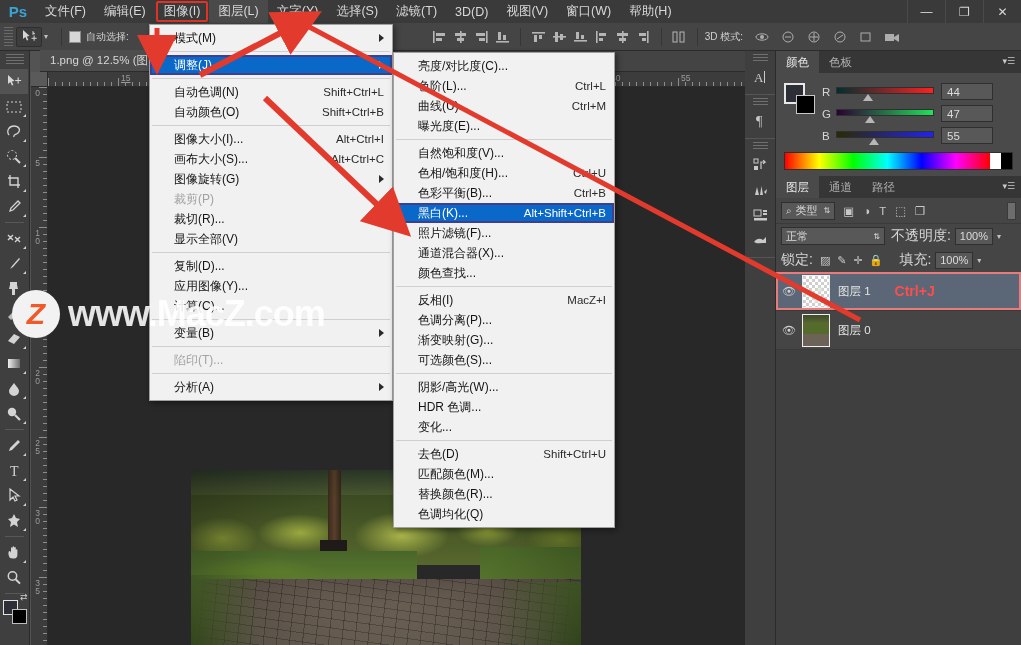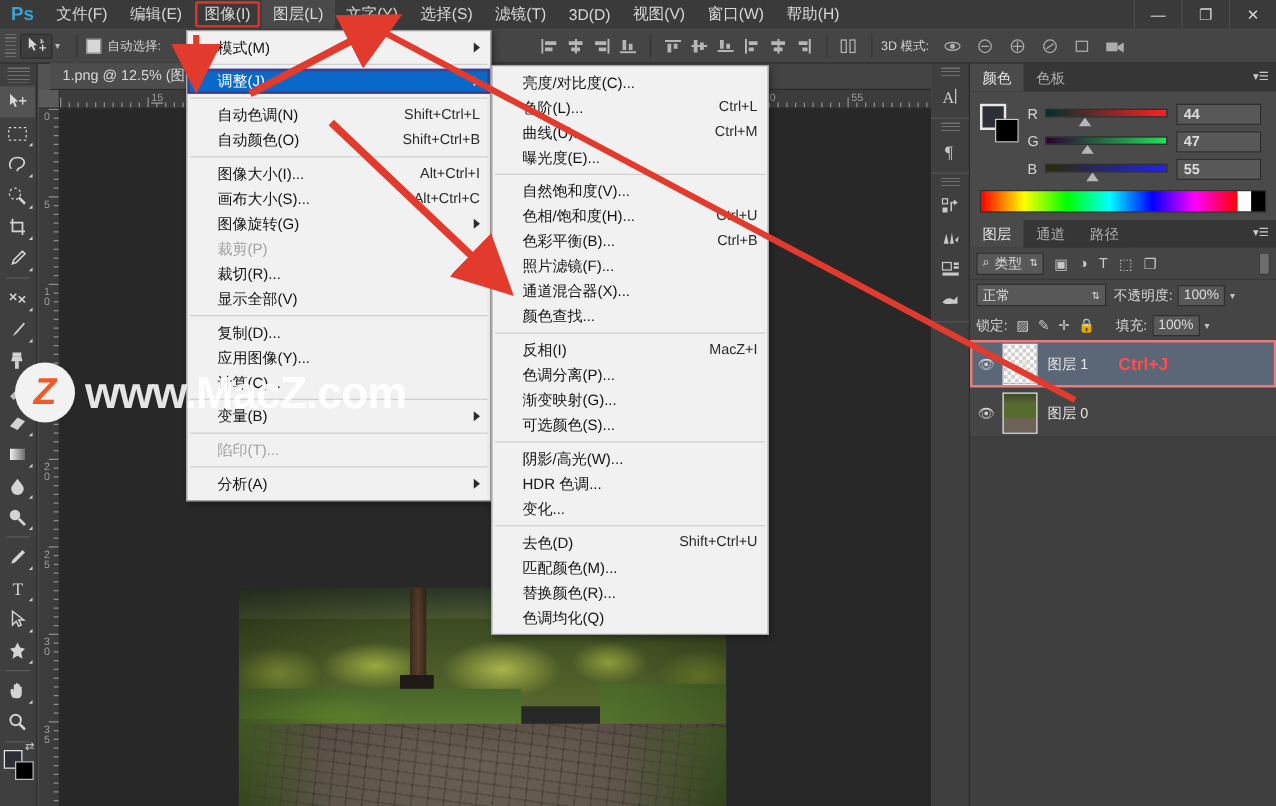--- a/index.html
+++ b/index.html
@@ -153,40 +153,40 @@
   #colorpanel { background:#4a4a4a; padding:8px 8px 6px 8px; }
   #cp-row { display:flex; }
   #cp-swatch { width:30px; height:30px; position:relative; margin-right:8px; margin-top:2px;}
   #cp-fg { position:absolute; left:0;top:0;width:21px;height:21px;background:#2c2f36;border:2px solid #e8e8e8;}
   #cp-bg { position:absolute; left:12px;top:12px;width:19px;height:19px;background:#000;border:1px solid #c8c8c8;}
   .slider-row { display:flex; align-items:center; margin-bottom:5px; }
   .slider-lab { width:14px; color:#d6d6d6; font-size:11.5px; }
   .slider-track { width:98px; height:9px; position:relative; margin-right:7px; }
   .slider-knob { position:absolute; top:7px; width:0;height:0;
      border-left:5px solid transparent;border-right:5px solid transparent;border-bottom:7px solid #b6b6b6;}
-  .slider-val { width:68px; height:17px; background:#585858; border:1px solid #2f2f2f;
-     color:#dcdcdc; font-size:11.5px; display:flex; align-items:center; padding-left:5px;font-weight:bold;}
+  .slider-val { width:52px; height:17px; background:#585858; border:1px solid #2f2f2f;
+     color:#dcdcdc; font-size:11.5px; display:flex; align-items:center; padding-left:5px;}
   #spectrum { margin-top:3px; height:18px; display:flex; border:1px solid #2f2f2f;}
   #spec-grad { flex:1; background:linear-gradient(90deg,#ff0000,#ffff00,#00ff00,#00ffff,#0000ff,#ff00ff,#ff0000); }
   #spec-w { width:11px; background:#fff; }
   #spec-b { width:11px; background:#000; }
 
   
   #layerspanel { background:#454545; }
   .lp-filter { display:flex; align-items:center; height:26px; padding:0 5px; border-bottom:1px solid #3a3a3a;}
   .lp-kind { display:flex; align-items:center; background:#585858; border:1px solid #2f2f2f; height:18px; padding:0 4px; font-size:11px; color:#dadada; }
   .lp-kind .mag { margin-right:4px; font-size:10px; }
   .lp-kind .updown { margin-left:6px; font-size:8px; }
   .lp-ficons { display:flex; align-items:center; margin-left:8px; gap:9px; color:#c8c8c8; font-size:11.5px;}
   .lp-toggle { width:9px;height:18px;background:#6d6d6d;border:1px solid #3a3a3a; margin-left:auto; }
   .lp-blend { display:flex; align-items:center; height:24px; padding:0 5px; }
   .blend-sel { width:104px; height:18px; background:#585858; border:1px solid #2f2f2f; color:#dcdcdc;
      font-size:11px; display:flex; align-items:center; padding:0 4px; }
   .blend-sel .updown { margin-left:auto; font-size:8px; }
-  .lp-text { color:#d6d6d6; font-size:11px; margin-left:6px; white-space:nowrap;}
+  .lp-text { color:#d6d6d6; font-size:14px; margin-left:6px; white-space:nowrap;}
   .op-box { width:38px;height:17px;background:#585858;border:1px solid #2f2f2f;color:#dcdcdc;font-size:11px;
      display:flex;align-items:center;justify-content:center; margin-left:4px;}
   .mini-caret { color:#c3c3c3; font-size:8px; margin-left:4px; }
   .lp-lock { display:flex; align-items:center; height:24px; padding:0 5px; }
   .lock-ico { margin-left:7px; color:#c6c6c6; font-size:11px; }
   .layer-row { display:flex; align-items:center; height:39px; border-bottom:1px solid #3a3a3a; position:relative;}
   .layer-row.sel { background:#5b6677; }
   .layer-row.sel::after{ content:""; position:absolute; inset:0; border:2px solid #e97b7b; pointer-events:none;}
   .eye { width:26px; text-align:center; color:#d2d2d2; font-size:11px; }
   .lthumb { width:28px; height:33px; border:1px solid #f0f0f0; margin-right:8px; overflow:hidden; position:relative;}
@@ -1015,20 +1015,24 @@
       <span>自然饱和度(V)...</span>
     </div>
     <div class="mrow">
       <span>色相/饱和度(H)...</span>
       <span class="sc">Ctrl+U</span>
     </div>
     <div class="mrow">
       <span>色彩平衡(B)...</span>
       <span class="sc">Ctrl+B</span>
     </div>
+    <div class="mrow hl ring">
+      <span>黑白(K)...</span>
+      <span class="sc">Alt+Shift+Ctrl+B</span>
+    </div>
     <div class="mrow">
       <span>照片滤镜(F)...</span>
     </div>
     <div class="mrow">
       <span>通道混合器(X)...</span>
     </div>
     <div class="mrow">
       <span>颜色查找...</span>
     </div>
     <div class="msep"></div>

